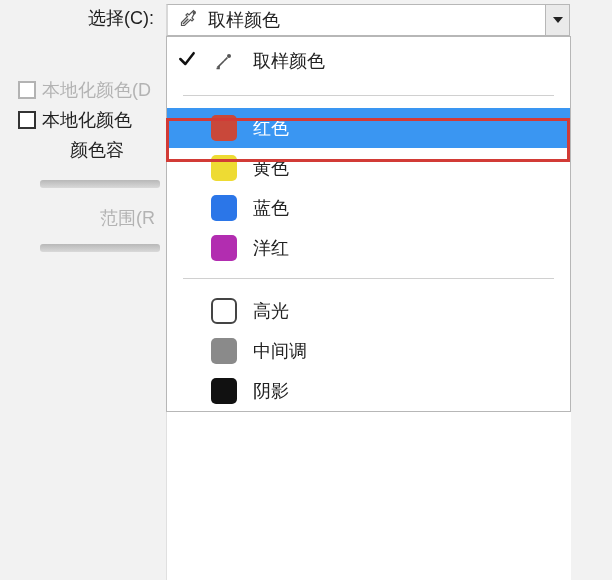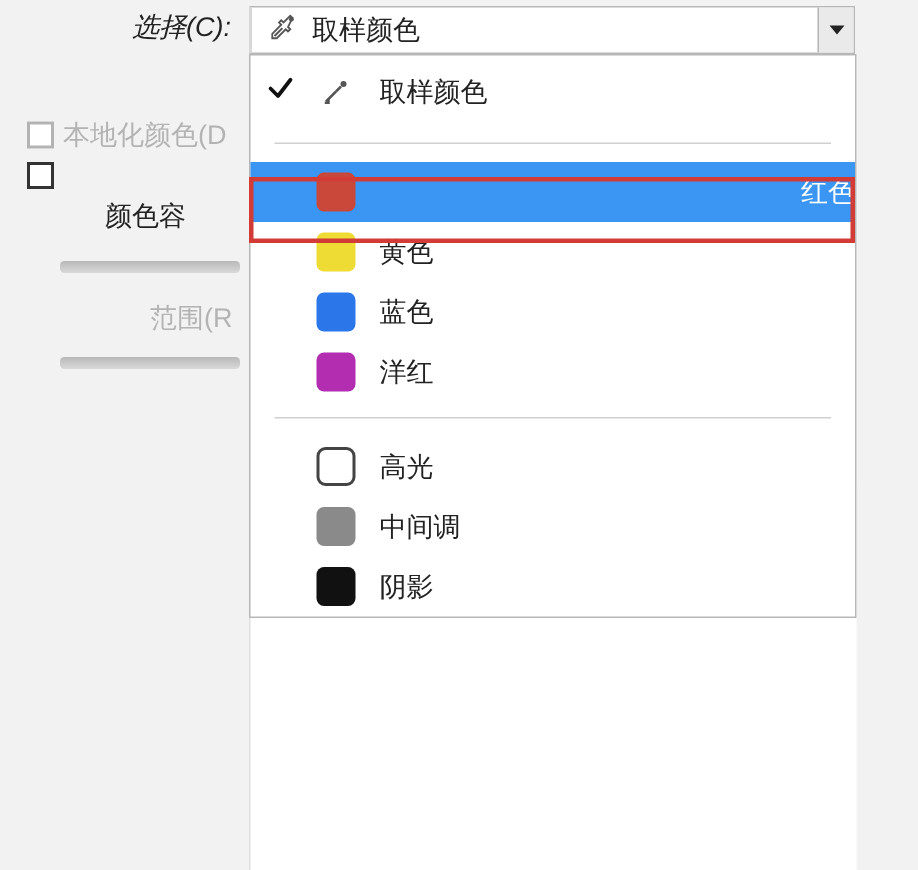--- a/index.html
+++ b/index.html
@@ -23,21 +23,20 @@
       display: flex;
       align-items: center;
       margin-bottom: 8px;
     }
     .select-label {
       width: 160px;
       text-align: right;
       font-size: 18px;
       color: #222;
       padding-right: 6px;
-      font-style: italic;
     }
     .select-display {
       position: absolute;
       top: 4px;
       left: 166px;
       width: 404px;
       height: 32px;
       background: #fff;
       border: 1px solid #b7b7b7;
       border-left: 2px solid #d8d8d8;
@@ -145,21 +144,20 @@
       width: 26px;
       height: 26px;
       margin-right: 16px;
       display: flex;
       align-items: center;
       justify-content: center;
     }
     .dd-item.highlighted {
       background: #3a96f2;
       color: #fff;
-      justify-content: space-between;
     }
     .highlight-border {
       position: absolute;
       border: 3px solid #d23b36;
       pointer-events: none;
       z-index: 20;
     }
     .dd-sep {
       height: 1px;
       background: #d0d0d0;
@@ -195,20 +193,21 @@
     </div>
   </div>
 
   <div style="height:40px"></div>
   <div class="checkbox-row">
     <div class="checkbox"></div>
     <span>本地化颜色(D</span>
   </div>
   <div class="checkbox-row enabled">
     <div class="checkbox"></div>
+    <span>本地化颜色</span>
   </div>
 
   <div class="param-label">颜色容</div>
   <div class="slider-track"></div>
 
   <div class="range-label">范围(R</div>
   <div class="slider-track" style="margin-top:14px"></div>
 
   <div class="preview"></div>
 

